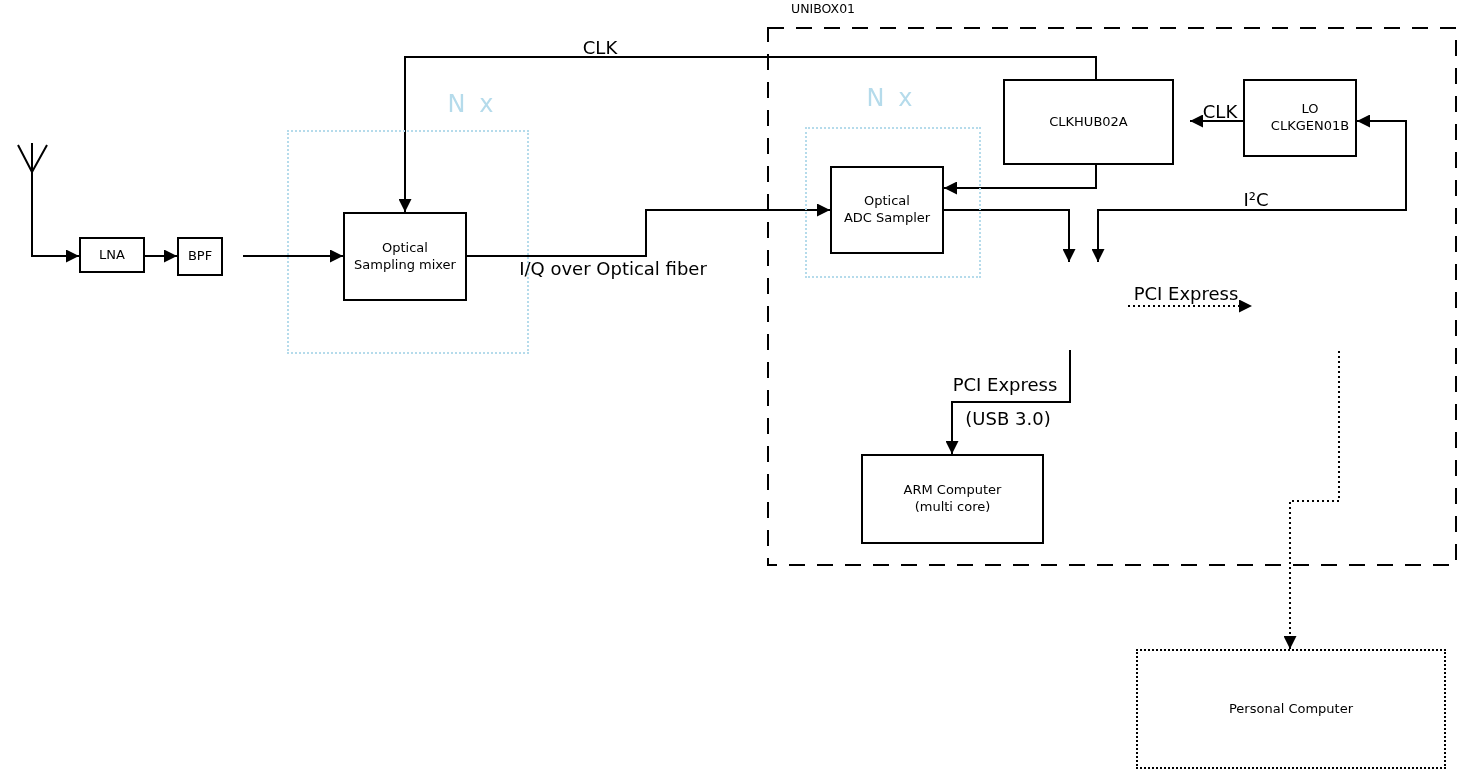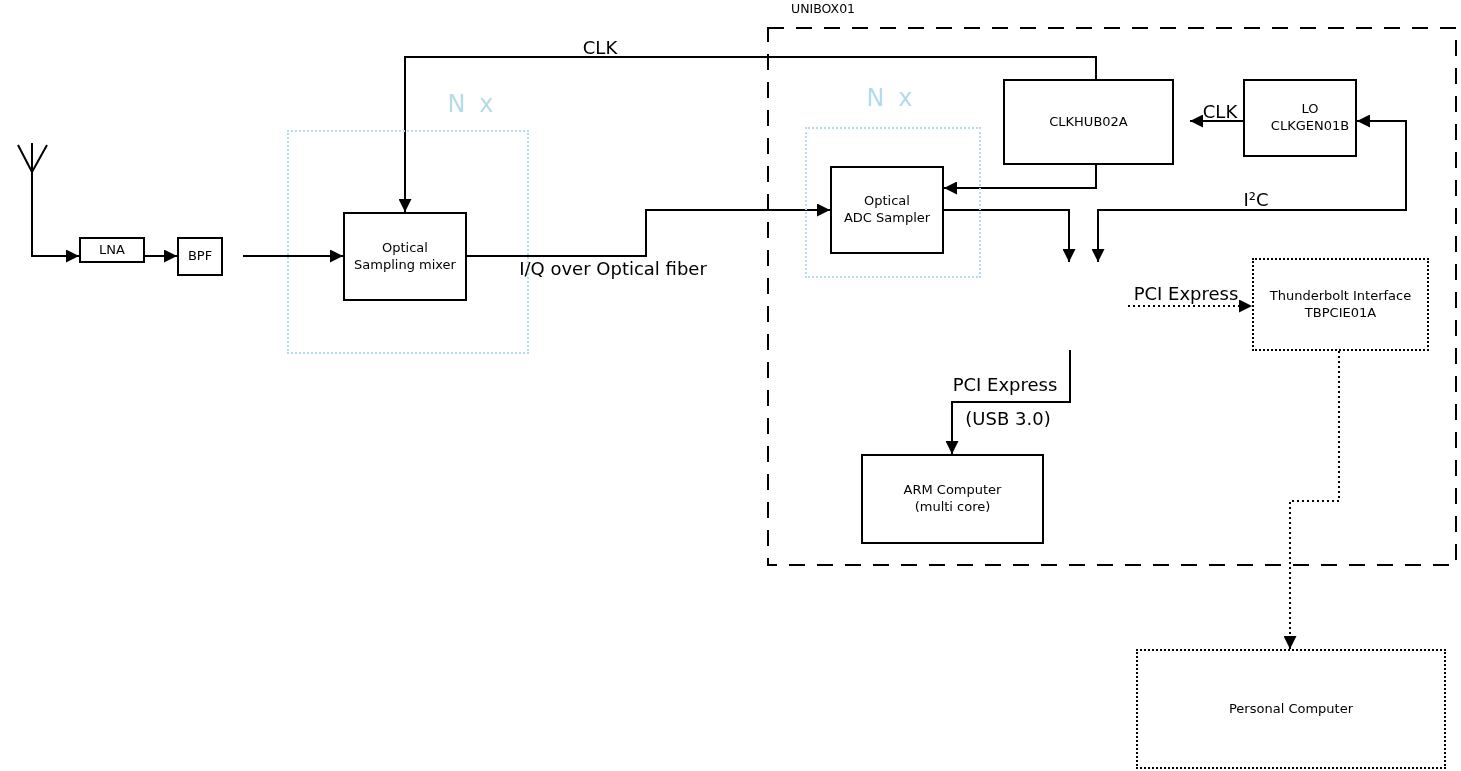--- a/index.html
+++ b/index.html
@@ -78,21 +78,21 @@
     </g>
   </svg>
 
   <div class="group" style="left:287px;top:130px;width:242px;height:224px;"></div>
   <div class="group" style="left:805px;top:127px;width:176px;height:151px;"></div>
   <div class="nx" style="left:472px;top:90px;">N x</div>
   <div class="nx" style="left:891px;top:84px;">N x</div>
 
   <div class="unibox-title" style="left:791px;top:1px;">UNIBOX01</div>
 
-  <div class="box" style="left:79px;top:237px;width:66px;height:26px;">
+  <div class="box" style="left:79px;top:237px;width:66px;height:36px;">
     <span>LNA</span>
   </div>
 
   <div class="box" style="left:177px;top:237px;width:46px;height:39px;">
     <span>BPF</span>
   </div>
 
   <div class="box" style="left:343px;top:212px;width:124px;height:89px;">
     <span>Optical</span>
     <span>Sampling mixer</span>
@@ -106,24 +106,20 @@
   <div class="box" style="left:1003px;top:79px;width:171px;height:86px;">
     <span>CLKHUB02A</span>
   </div>
 
   <div class="box" style="left:1243px;top:79px;width:114px;height:78px;padding-left:20px;">
     <span>LO</span>
     <span>CLKGEN01B</span>
   </div>
 
 
-  <div class="box dotted" style="left:1252px;top:258px;width:177px;height:93px;">
-    <span>Thunderbolt Interface</span>
-    <span>TBPCIE01A</span>
-  </div>
 
   <div class="box dotted" style="left:1136px;top:649px;width:310px;height:120px;">
     <span>Personal Computer</span>
   </div>
 
   <div class="box" style="left:861px;top:454px;width:183px;height:90px;">
     <span>ARM Computer</span>
     <span>(multi core)</span>
   </div>
 

